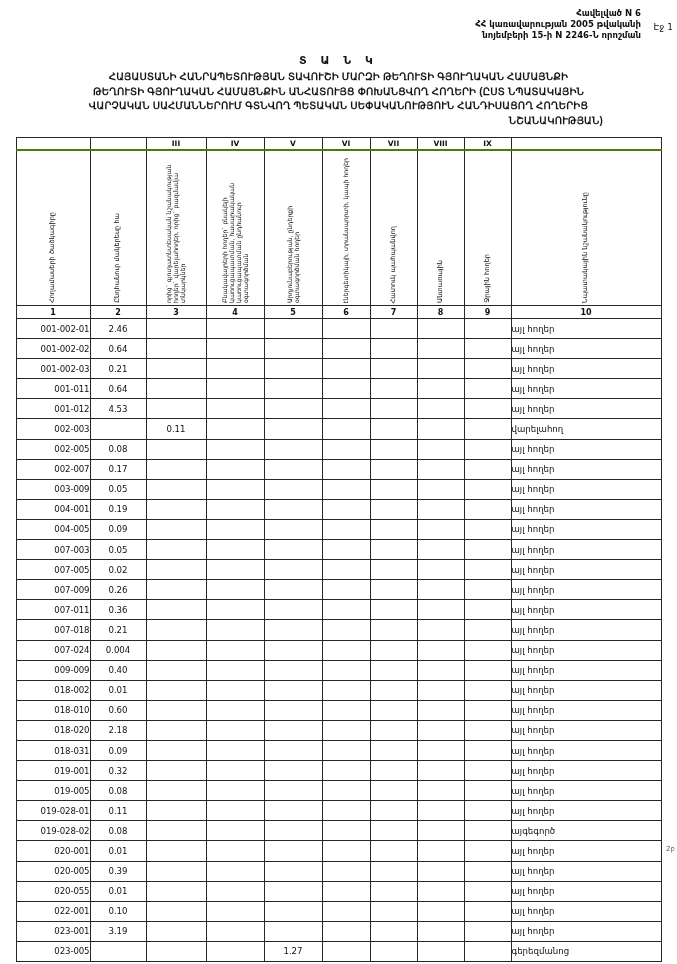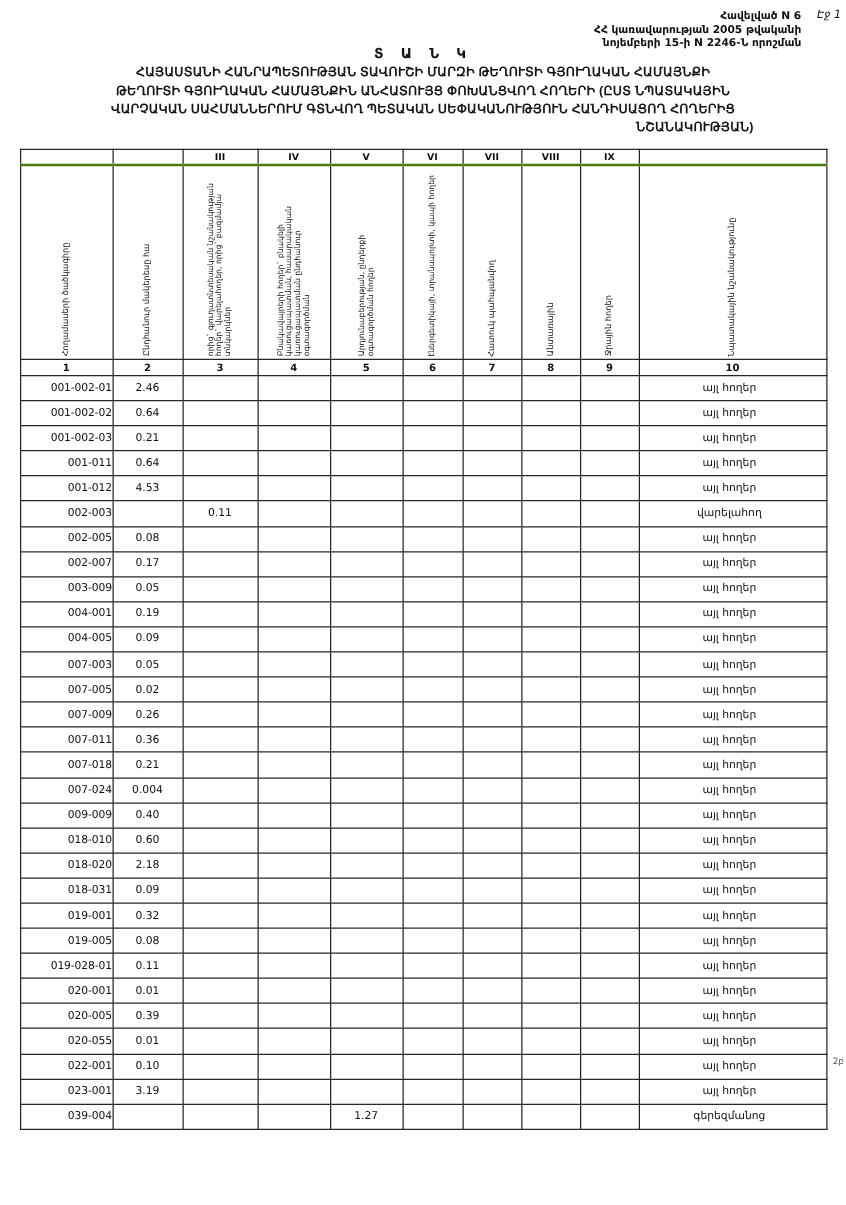--- a/index.html
+++ b/index.html
@@ -31,41 +31,40 @@
     right: 36px;
     text-align: right;
     font-size: 8.5px;
     line-height: 1.28;
     font-weight: bold;
     font-family: "DejaVu Sans", sans-serif;
     color: #151515;
   }
   .page-num {
     position: absolute;
-    top: 7px;
+    top: 22px;
     right: 4px;
     font-size: 9px;
     font-family: "DejaVu Sans", sans-serif;
     color: #222;
-    font-style: italic;
   }
   .side-mark {
     position: absolute;
     right: 2px;
     top: 845px;
     font-size: 7px;
     color: #555;
     font-family: "DejaVu Sans", sans-serif;
   }
   .doc-word {
     text-align: center;
     font-size: 11px;
     letter-spacing: 5px;
     font-weight: bold;
-    margin-top: 30px;
+    margin-top: 48px;
     font-family: "DejaVu Sans", sans-serif;
   }
   .title {
     text-align: center;
     font-size: 10px;
     font-weight: bold;
     line-height: 1.45;
     letter-spacing: 0.2px;
     margin: 3px 2px 0 2px;
     font-family: Liberation Sans, sans-serif;
@@ -130,21 +129,21 @@
     height: 19.1px;
     font-size: 8.6px;
     text-align: center;
   }
   tr.data td.code {
     text-align: right;
     padding-left: 14px;
     letter-spacing: -0.1px;
   }
   tr.data td.last {
-    text-align: center;
+    text-align: left;
     padding-right: 5px;
   }
 
   
   col.c1  { width: 74px; }
   col.c2  { width: 56px; }
   col.c3  { width: 60px; }
   col.c4  { width: 58px; }
   col.c5  { width: 58px; }
   col.c6  { width: 48px; }
@@ -467,20 +466,32 @@
           <td></td>
           <td></td>
           <td></td>
           <td></td>
           <td></td>
           <td></td>
           <td></td>
           <td class="last">այլ հողեր</td>
         </tr>
         <tr class="data">
+          <td class="code">018-002</td>
+          <td>0.01</td>
+          <td></td>
+          <td></td>
+          <td></td>
+          <td></td>
+          <td></td>
+          <td></td>
+          <td></td>
+          <td class="last">այլ հողեր</td>
+        </tr>
+        <tr class="data">
           <td class="code">018-010</td>
           <td>0.60</td>
           <td></td>
           <td></td>
           <td></td>
           <td></td>
           <td></td>
           <td></td>
           <td></td>
           <td class="last">այլ հողեր</td>
@@ -539,20 +550,32 @@
           <td></td>
           <td></td>
           <td></td>
           <td></td>
           <td></td>
           <td></td>
           <td></td>
           <td class="last">այլ հողեր</td>
         </tr>
         <tr class="data">
+          <td class="code">019-028-02</td>
+          <td>0.08</td>
+          <td></td>
+          <td></td>
+          <td></td>
+          <td></td>
+          <td></td>
+          <td></td>
+          <td></td>
+          <td class="last">այգեգործ</td>
+        </tr>
+        <tr class="data">
           <td class="code">020-001</td>
           <td>0.01</td>
           <td></td>
           <td></td>
           <td></td>
           <td></td>
           <td></td>
           <td></td>
           <td></td>
           <td class="last">այլ հողեր</td>
@@ -599,21 +622,21 @@
           <td></td>
           <td></td>
           <td></td>
           <td></td>
           <td></td>
           <td></td>
           <td></td>
           <td class="last">այլ հողեր</td>
         </tr>
         <tr class="data">
-          <td class="code">039-004</td>
+          <td class="code">023-005</td>
           <td></td>
           <td></td>
           <td></td>
           <td>1.27</td>
           <td></td>
           <td></td>
           <td></td>
           <td></td>
           <td class="last">գերեզմանոց</td>
         </tr>

